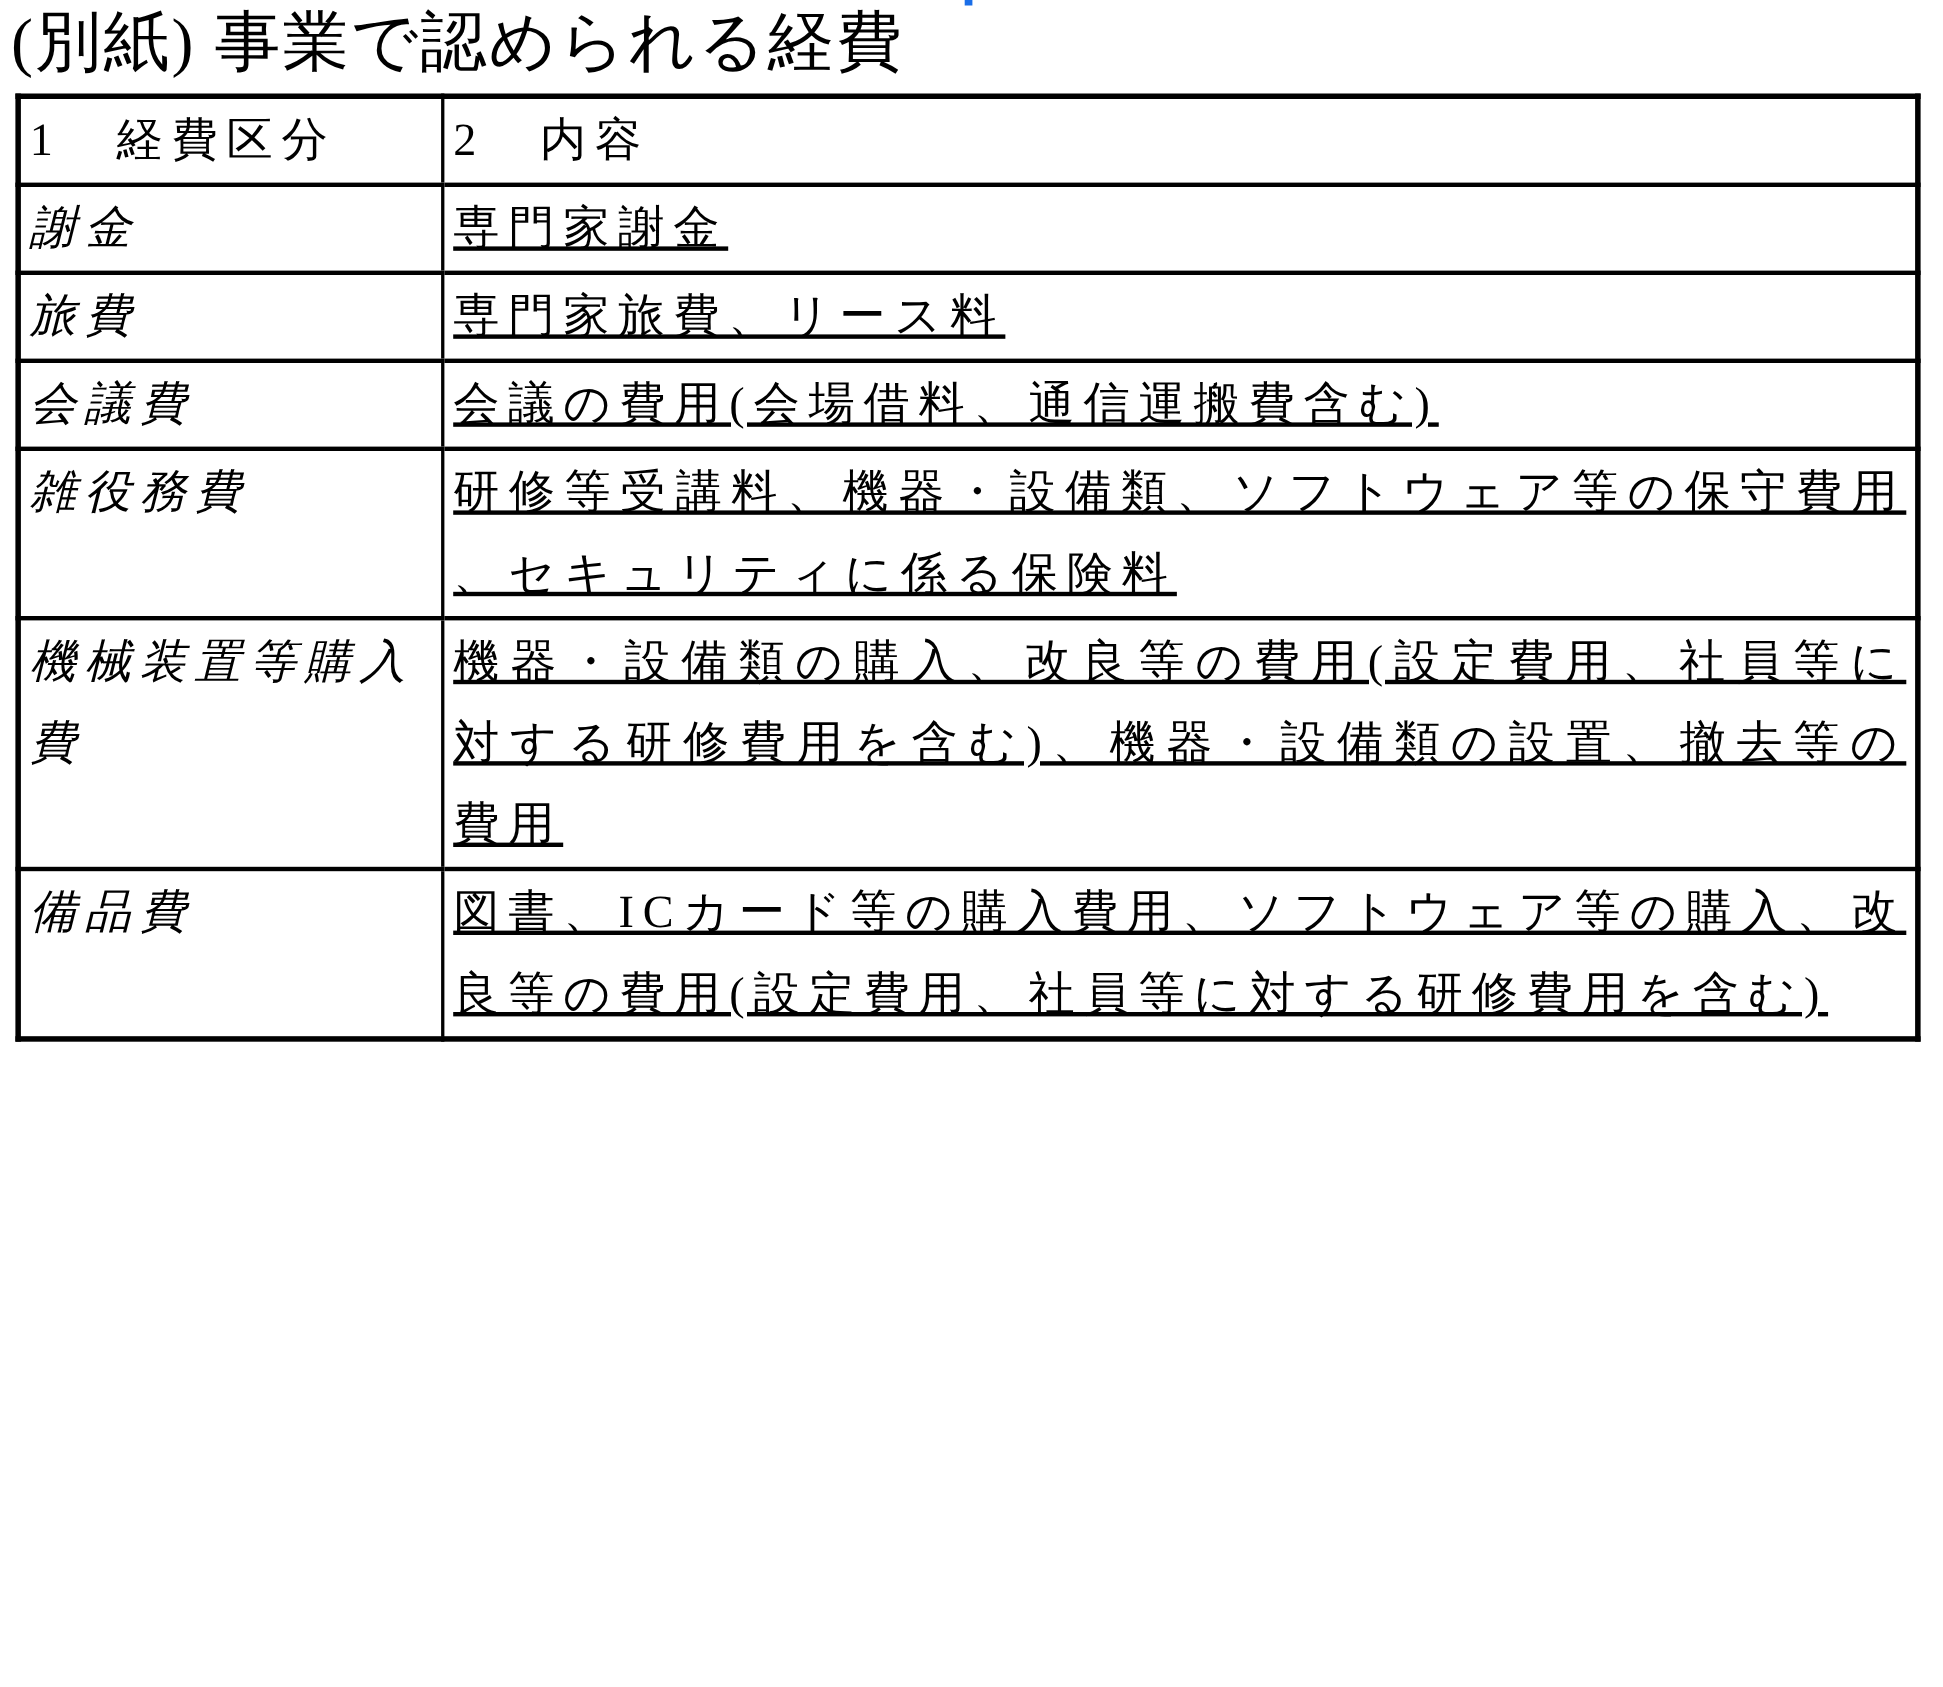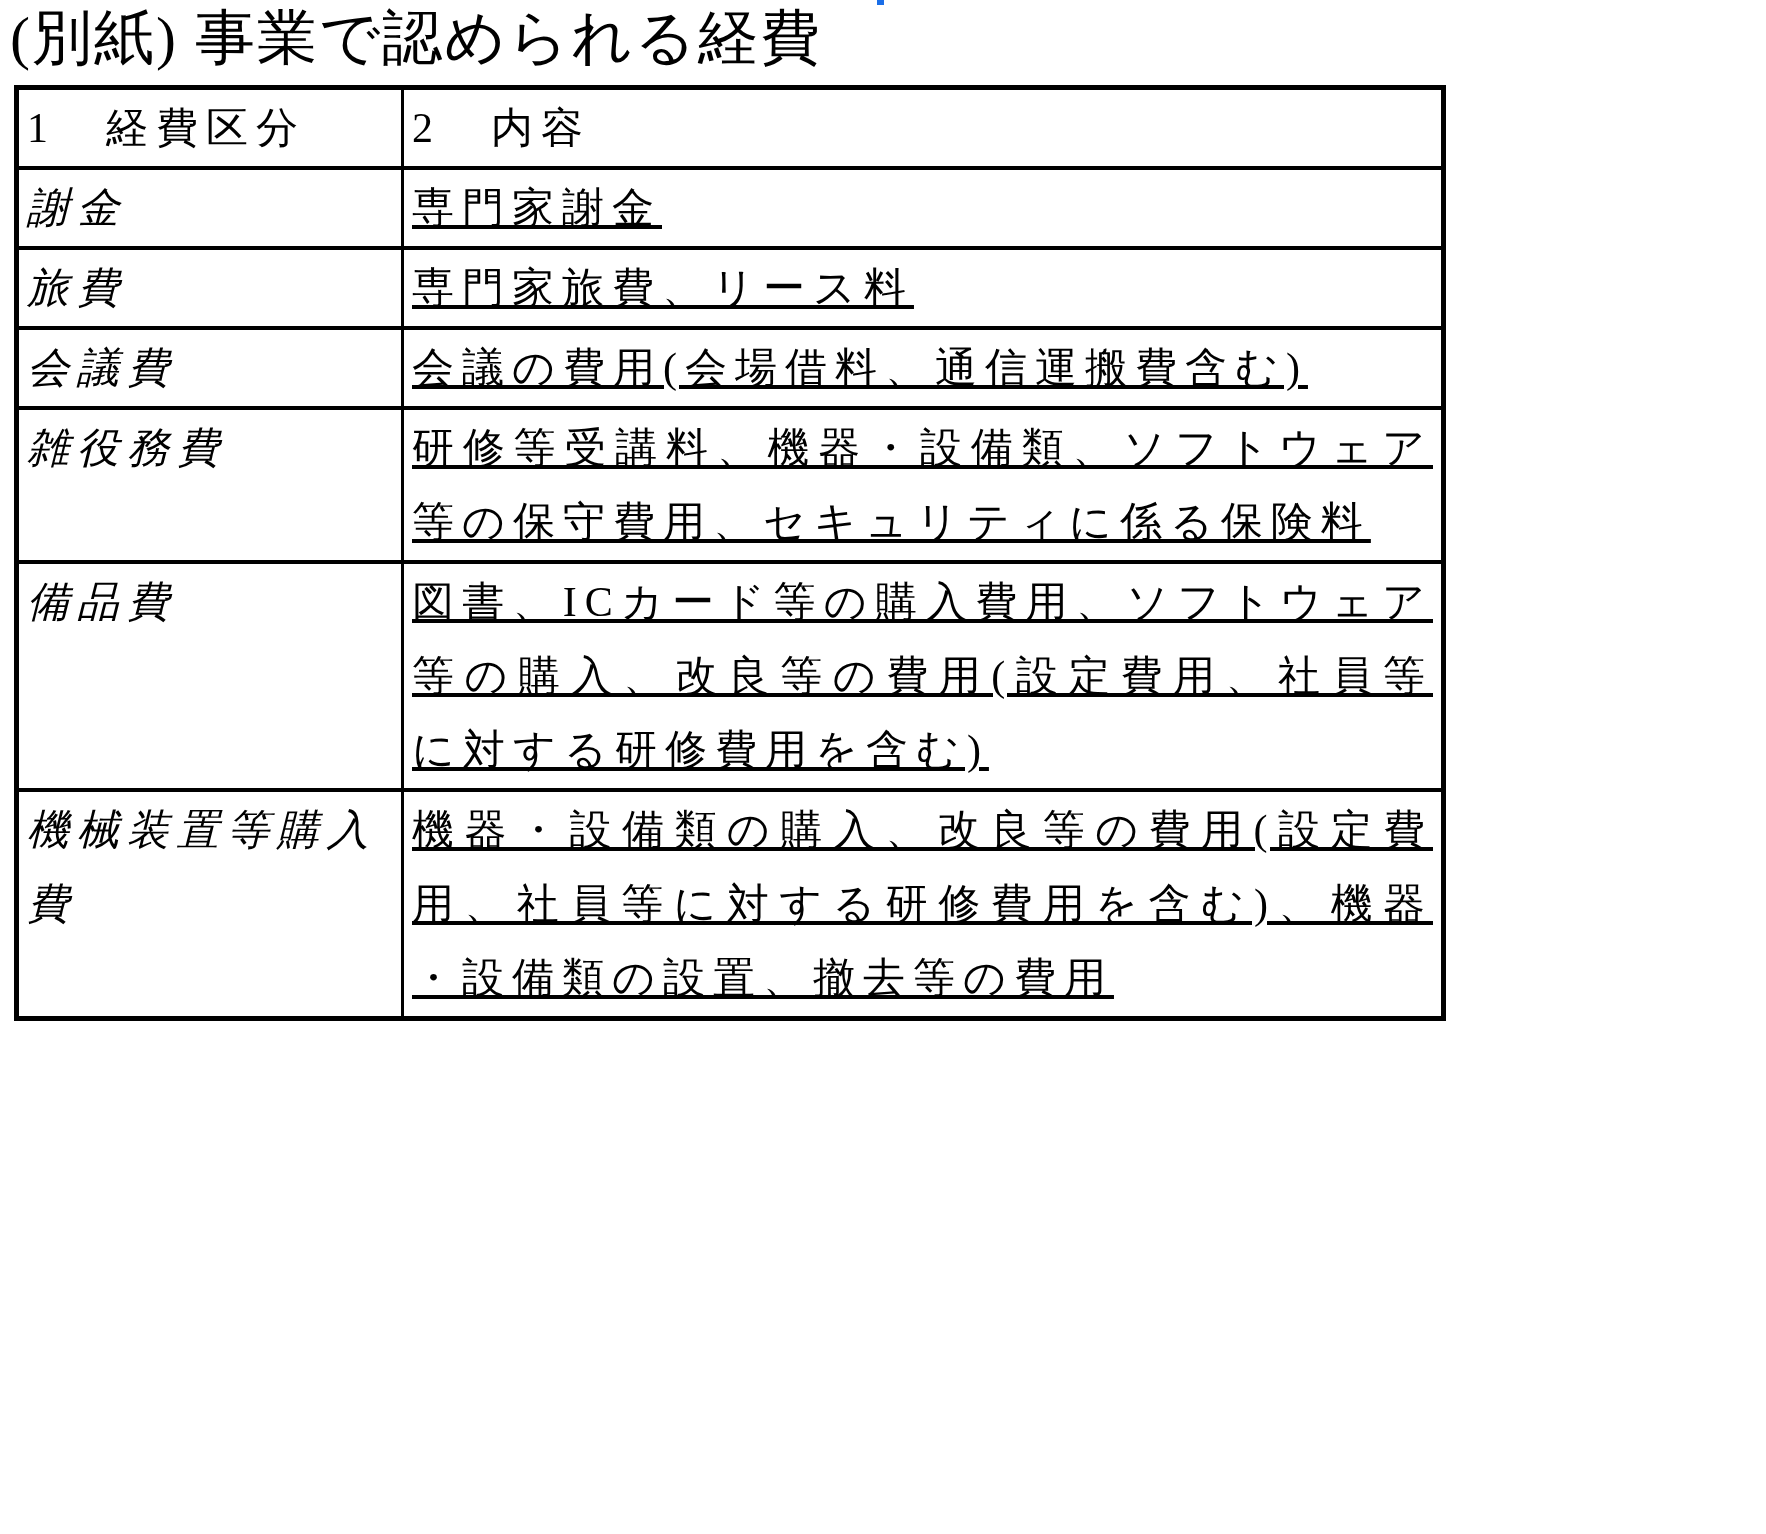--- a/index.html
+++ b/index.html
@@ -28,21 +28,21 @@
     position: absolute;
     left: 877px;
     top: 0;
     width: 7px;
     height: 5px;
   }
   table.expense-table {
     position: absolute;
     left: 14px;
     top: 85px;
-    width: 1432px;
+    width: 1732px;
     table-layout: fixed;
     border-collapse: collapse;
     border: 5px solid #000000;
   }
   col.col-category { width: 386px; }
   th, td {
     border-style: solid;
     border-color: #000000;
     border-width: 4px 3px;
     font-size: 42px;
@@ -101,23 +101,23 @@
     <td class="description-cell">会議の費用(会場借料、通信運搬費含む)</td>
   </tr>
 
   <tr>
     <td class="category-cell">雑役務費</td>
     <td class="description-cell">研修等受講料、機器・設備類、ソフトウェア等の保守費用、セキュリティに係る保険料</td>
   </tr>
 
 
   <tr>
-    <td class="category-cell">備品費</td>
-    <td class="description-cell">図書、ICカード等の購入費用、ソフトウェア等の購入、改良等の費用(設定費用、社員等に対する研修費用を含む)</td>
+    <td class="category-cell">機械装置等購入費</td>
+    <td class="description-cell">機器・設備類の購入、改良等の費用(設定費用、社員等に対する研修費用を含む)、機器・設備類の設置、撤去等の費用</td>
   </tr>
 
   <tr>
-    <td class="category-cell">機械装置等購入費</td>
-    <td class="description-cell">機器・設備類の購入、改良等の費用(設定費用、社員等に対する研修費用を含む)、機器・設備類の設置、撤去等の費用</td>
+    <td class="category-cell">備品費</td>
+    <td class="description-cell">図書、ICカード等の購入費用、ソフトウェア等の購入、改良等の費用(設定費用、社員等に対する研修費用を含む)</td>
   </tr>
 
 </tbody>
 </table>
 
 </body></html>

